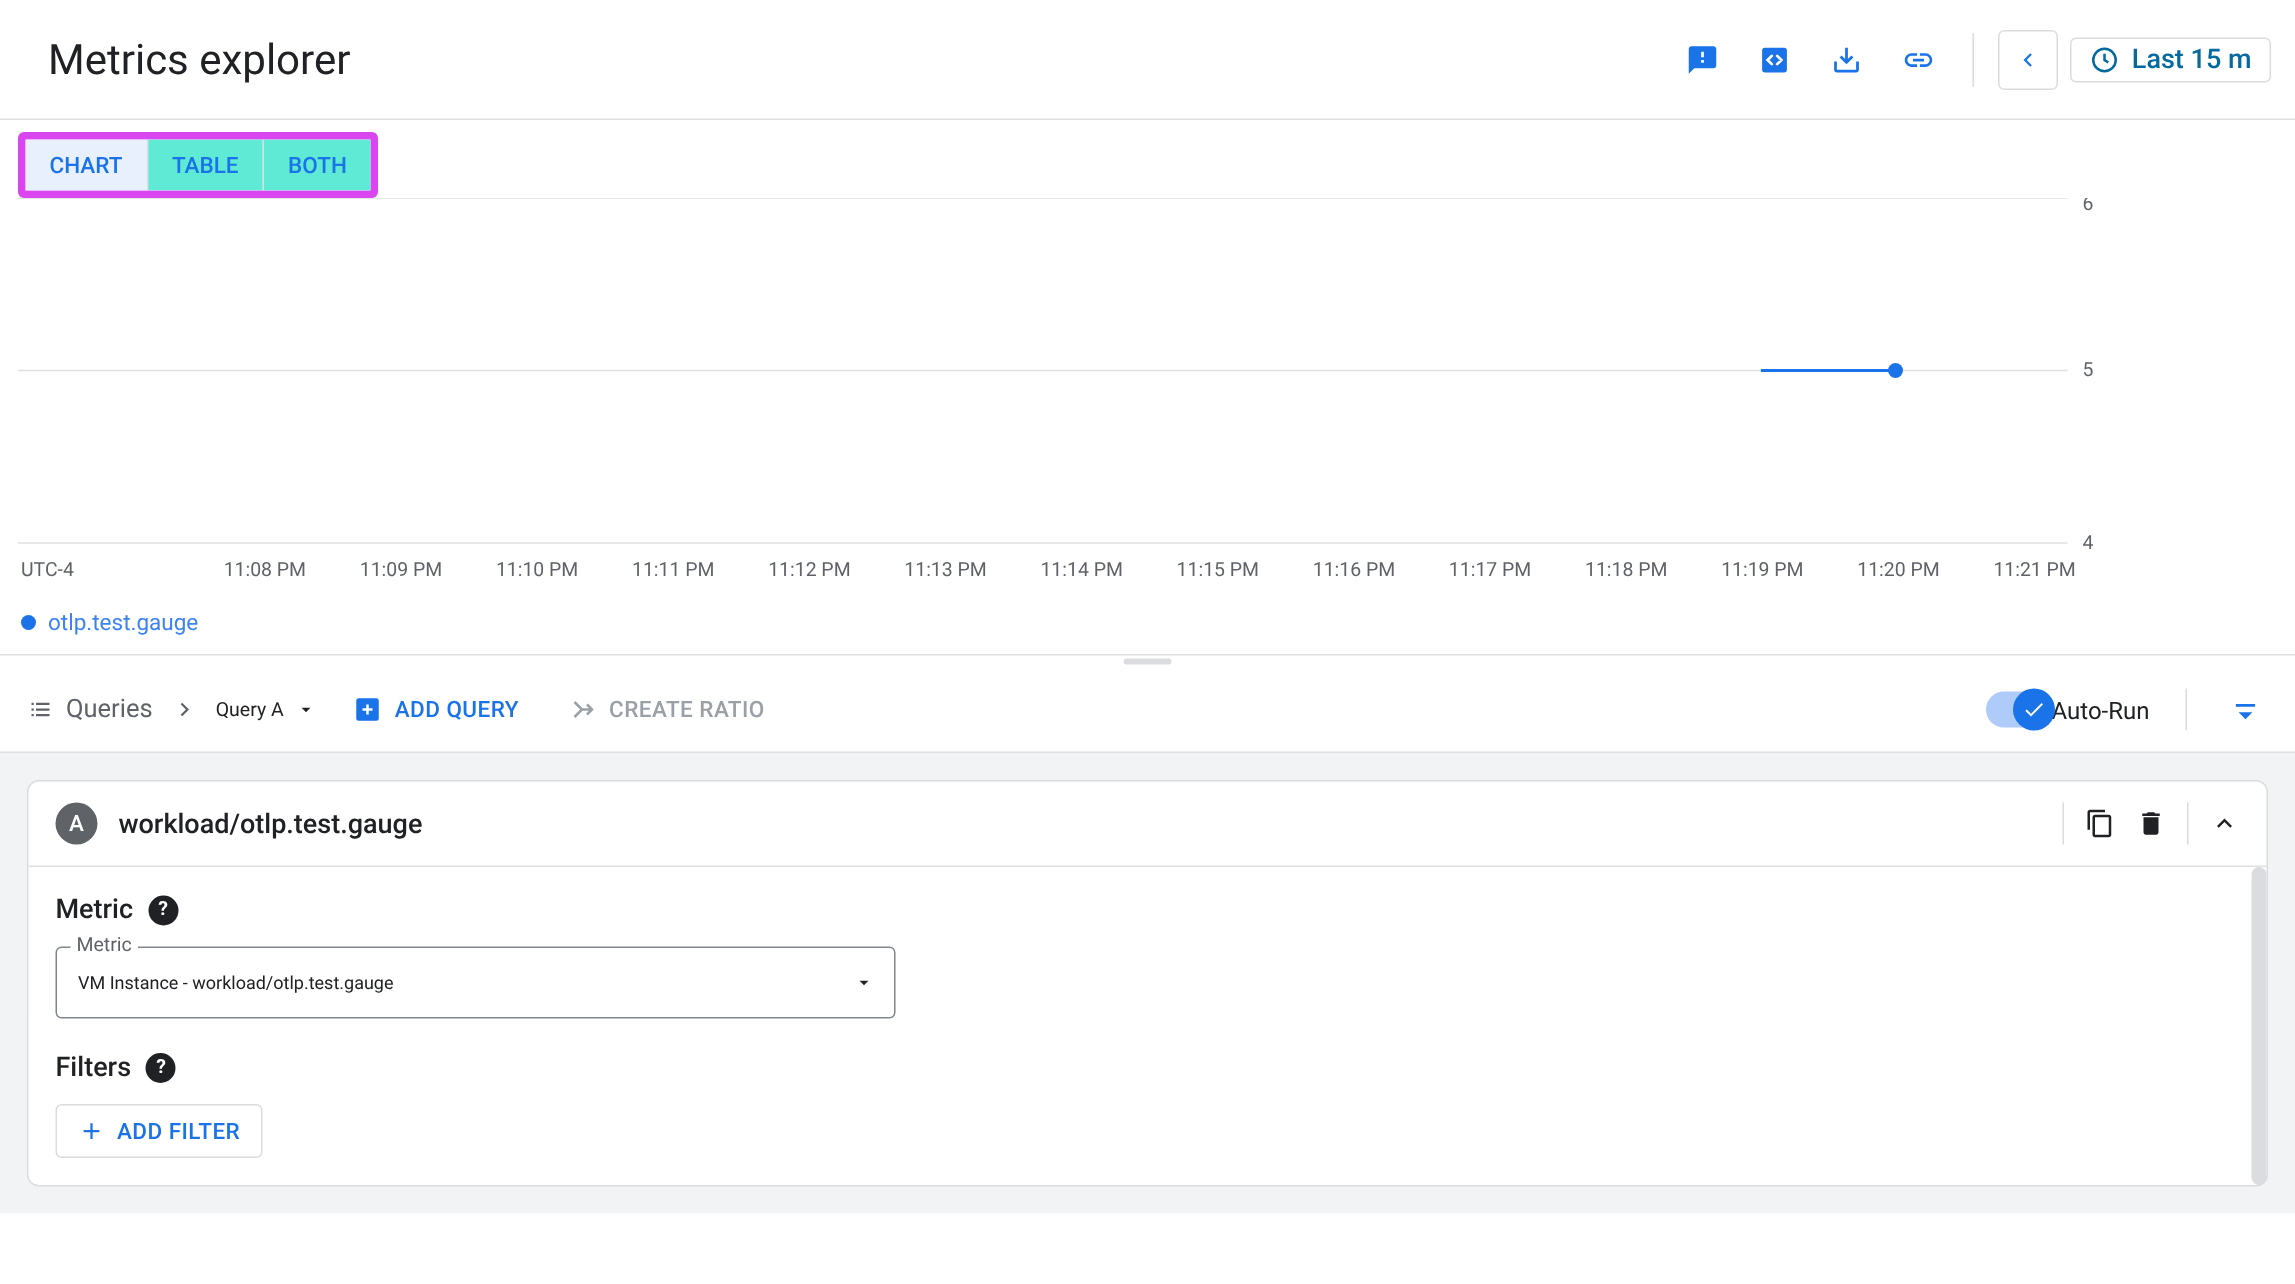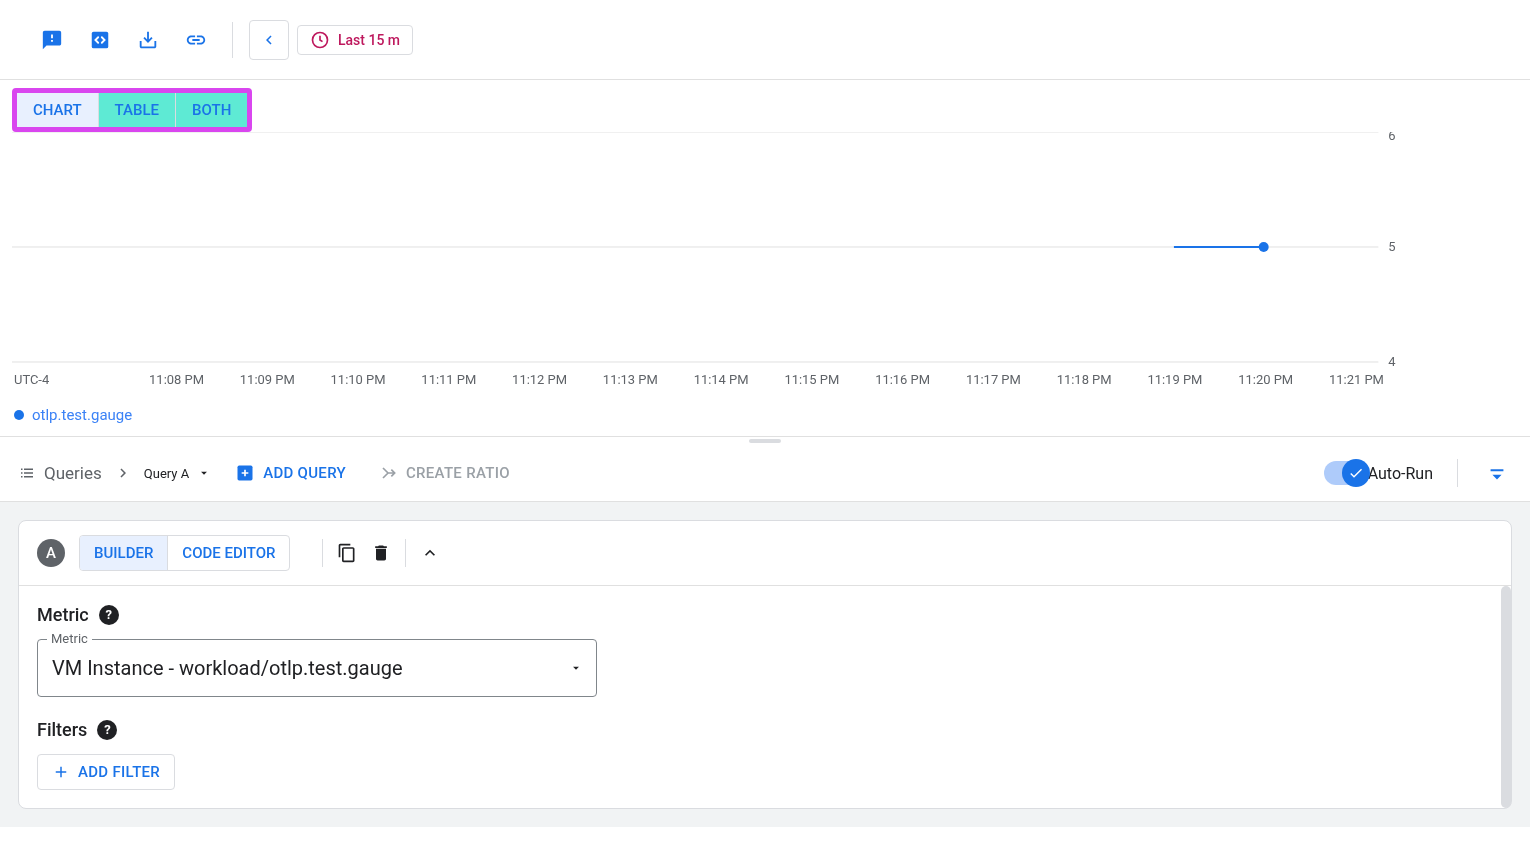--- a/index.html
+++ b/index.html
@@ -2,21 +2,21 @@
 <html><head>
 <meta charset="utf-8">
 <style>
 * { box-sizing: border-box; margin: 0; padding: 0; }
 body { font-family: 'Google Sans', Roboto, Arial, sans-serif; color: #202124; background: #fff; overflow: hidden; }
 .header { display: flex; align-items: center; justify-content: space-between; padding: 8px 16px 8px 32px; border-bottom: 1px solid #e0e0e0; height: 80px; }
 .title { font-size: 28px; font-weight: 400; color: #202124; }
 .header-actions { display: flex; align-items: center; gap: 8px; }
 .icon-btn { width: 40px; height: 40px; display: flex; align-items: center; justify-content: center; color: #1a73e8; cursor: pointer; border-radius: 4px; }
 .divider-v { width: 1px; height: 36px; background: #dadce0; margin: 0 8px; }
-.time-btn { display: flex; align-items: center; gap: 8px; padding: 8px 12px; border: 1px solid #dadce0; border-radius: 4px; color: #be185d; cursor: pointer; font-size: 14px; font-weight: 500; height: 30px; }
+.time-btn { display: flex; align-items: center; gap: 8px; padding: 8px 12px; border: 1px solid #dadce0; border-radius: 4px; color: #0369a1; cursor: pointer; font-size: 18px; font-weight: 500; height: 30px; }
 .nav-btn { width: 40px; height: 40px; display: flex; align-items: center; justify-content: center; border: 1px solid #dadce0; border-radius: 4px; color: #1a73e8; cursor: pointer; }
 
 .tabs-row { display: flex; padding: 8px 12px 0 12px; }
 .view-tabs { display: flex; border: 5px solid #d946ef; border-radius: 4px; overflow: hidden; text-align: center; }
 .view-tab { padding: 8px 16px; font-size: 15px; font-weight: 500; color: #1a73e8; cursor: pointer; background: #5eead4; }
 .view-tab.active { background: #e8f0fe; }
 .view-tab + .view-tab { border-left: 1px solid #dadce0; }
 
 .chart-area { position: relative; height: 270px; margin: 0 12px; }
 .chart-svg { width: 100%; height: 100%; }
@@ -56,31 +56,32 @@
 .mode-btn.active { background: #e8f0fe; }
 .mode-btn + .mode-btn { border-left: 1px solid #dadce0; }
 .panel-actions { display: flex; align-items: center; gap: 14px; margin-left: 18px; }
 .pa-icon { cursor: pointer; color: #202124; }
 
 .panel-body { padding: 18px; position: relative; }
 .section-title { display: flex; align-items: center; gap: 10px; font-size: 18px; font-weight: 500; margin-bottom: 14px; }
 .help-icon { width: 20px; height: 20px; border-radius: 50%; background: #202124; color: #fff; display: flex; align-items: center; justify-content: center; font-size: 13px; font-weight: 700; cursor: pointer; }
 .metric-field { position: relative; width: 560px; margin-bottom: 22px; }
 .metric-field-label { position: absolute; top: -8px; left: 10px; background: #fff; padding: 0 4px; font-size: 13px; color: #5f6368; }
-.metric-input { width: 100%; border: 1px solid #80868b; border-radius: 4px; padding: 16px 40px 16px 14px; font-size: 20px; cursor: pointer; display: flex; justify-content: space-between; align-items: center; }
+.metric-input { width: 100%; border: 1px solid #80868b; border-radius: 4px; padding: 16px 40px 16px 14px; font-size: 12px; cursor: pointer; display: flex; justify-content: space-between; align-items: center; }
 .dropdown-arrow { position: absolute; right: 14px; top: 50%; transform: translateY(-50%); }
 .add-filter-btn { display: inline-flex; align-items: center; gap: 8px; padding: 8px 14px; border: 1px solid #dadce0; border-radius: 4px; color: #1a73e8; font-size: 15px; font-weight: 500; cursor: pointer; letter-spacing: 0.3px; }
 .scroll-ind { position: absolute; right: 0; top: 0; bottom: 0; width: 10px; background: #dadce0; border-radius: 5px; }
 
 svg { display: block; }
 </style>
 </head>
 <body>
 
 <div class="header">
+  <div class="title">Metrics explorer</div>
   <div class="header-actions">
     <div class="icon-btn">
       <svg width="22" height="22" viewBox="0 0 24 24" fill="currentColor">
           <path d="M20 2H4c-1.1 0-2 .9-2 2v18l4-4h14c1.1 0 2-.9 2-2V4c0-1.1-.9-2-2-2zm-7 12h-2v-2h2v2zm0-4h-2V6h2v4z"></path>
         </svg>
     </div>
     <div class="icon-btn">
       <svg width="22" height="22" viewBox="0 0 24 24" fill="currentColor">
           <rect x="3" y="3" width="18" height="18" rx="2"></rect>
           <path d="M10 9l-3 3 3 3M14 9l3 3-3 3" stroke="#fff" stroke-width="2" fill="none" stroke-linecap="round"></path>
@@ -208,24 +209,21 @@
     <svg width="22" height="22" viewBox="0 0 24 24" fill="currentColor">
         <path d="M7 14l5 5 5-5H7zM5 8h14v2H5z"></path>
       </svg>
   </div>
 </div>
 
 <div class="query-panel-wrap">
   <div class="query-panel">
     <div class="panel-header">
       <div class="query-badge">A</div>
-      <div class="mode-toggle">
-        <div class="mode-btn active">BUILDER</div>
-        <div class="mode-btn">CODE EDITOR</div>
-      </div>
+      <div class="query-name">workload/otlp.test.gauge</div>
       <div class="panel-actions">
         <div class="divider-v" style="height:28px;margin:0;"></div>
         <div class="pa-icon">
           <svg width="20" height="20" viewBox="0 0 24 24" fill="currentColor">
               <path d="M16 1H4c-1.1 0-2 .9-2 2v14h2V3h12V1zm3 4H8c-1.1 0-2 .9-2 2v14c0 1.1.9 2 2 2h11c1.1 0 2-.9 2-2V7c0-1.1-.9-2-2-2zm0 16H8V7h11v14z"></path>
             </svg>
         </div>
         <div class="pa-icon">
           <svg width="20" height="20" viewBox="0 0 24 24" fill="currentColor">
               <path d="M6 19c0 1.1.9 2 2 2h8c1.1 0 2-.9 2-2V7H6v12zM19 4h-3.5l-1-1h-5l-1 1H5v2h14V4z"></path>

